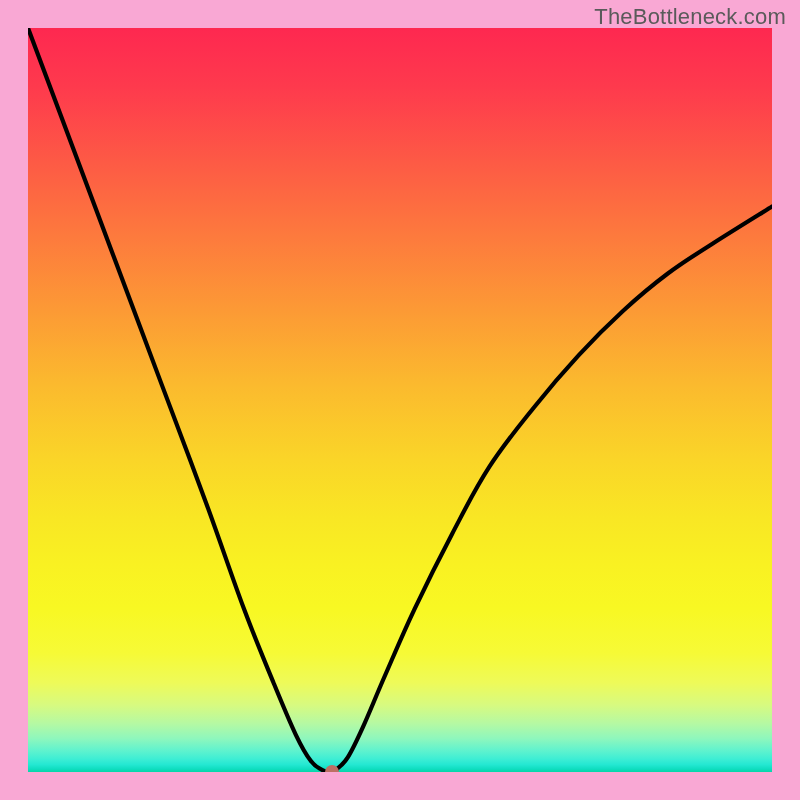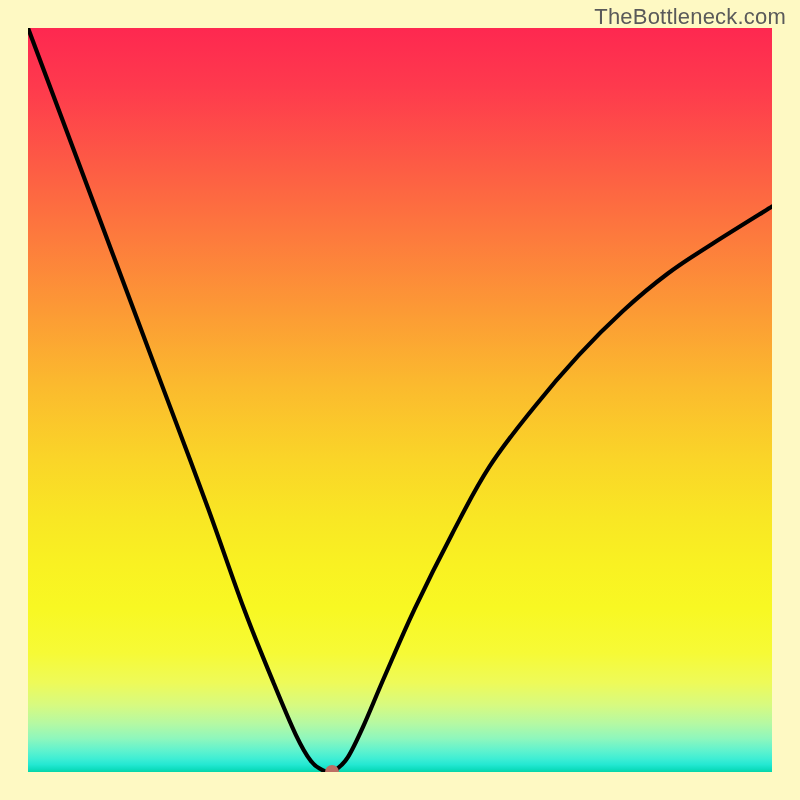--- a/index.html
+++ b/index.html
@@ -8,21 +8,21 @@
     width: 800px;
     height: 800px;
     background: #000;
     font-family: Arial, Helvetica, sans-serif;
     overflow: hidden;
   }
   .container {
     position: relative;
     width: 800px;
     height: 800px;
-    background: #fef9c3;
+    background: #f9a8d4;
   }
   .watermark {
     position: absolute;
     top: 4px;
     right: 14px;
     color: #5a5a5a;
     font-size: 22px;
     font-weight: 500;
     letter-spacing: 0.2px;
     z-index: 5;

